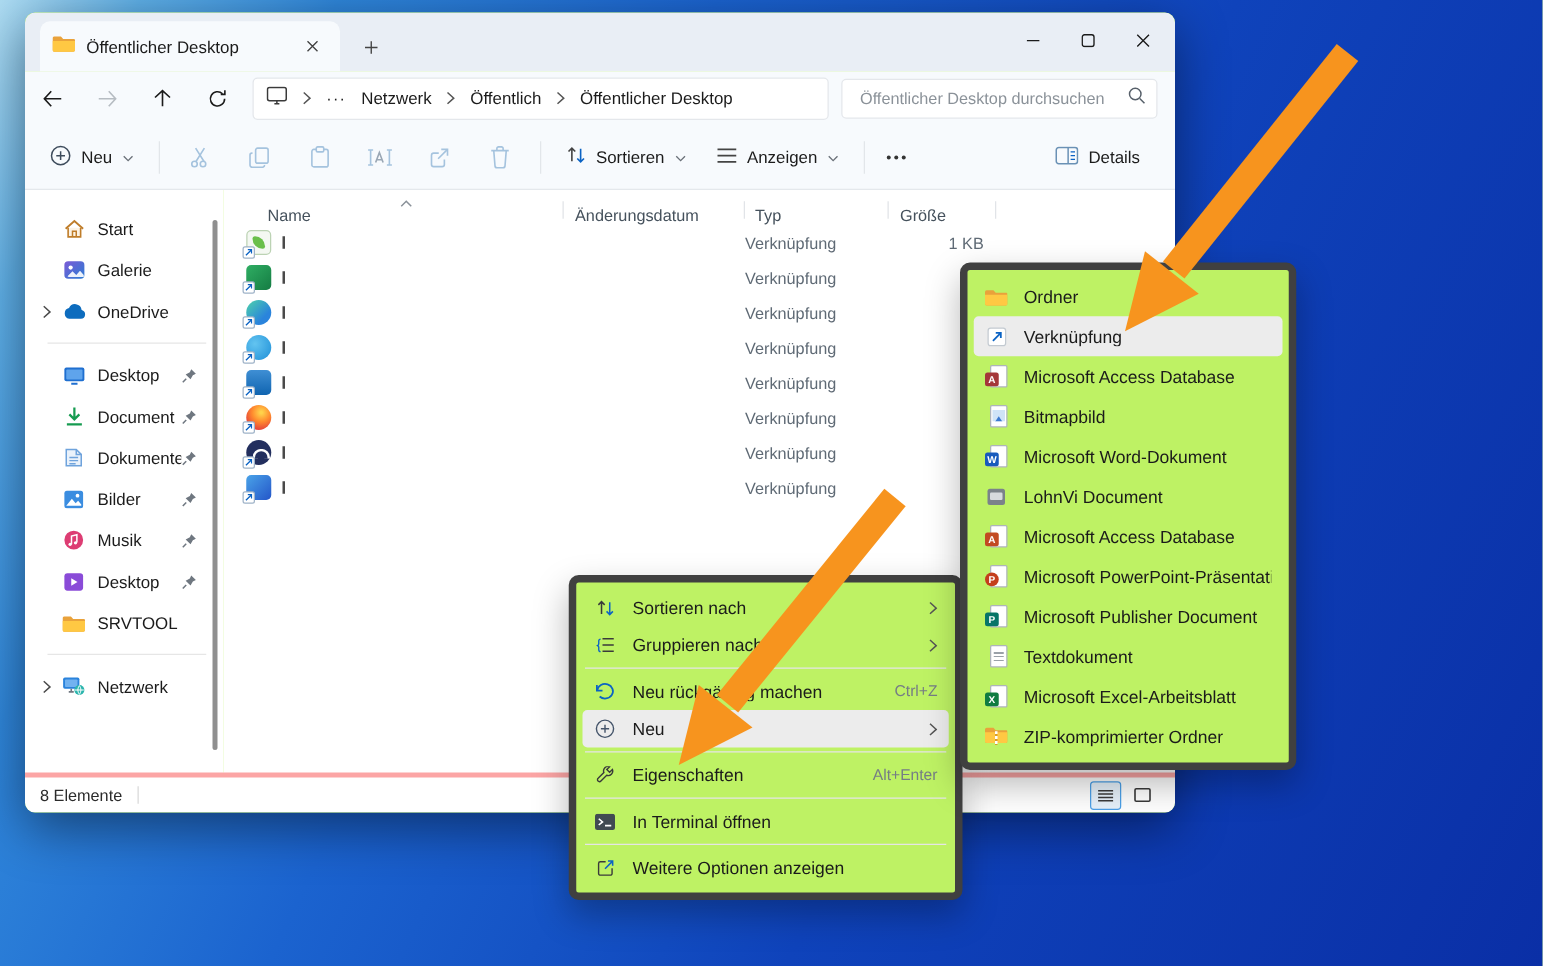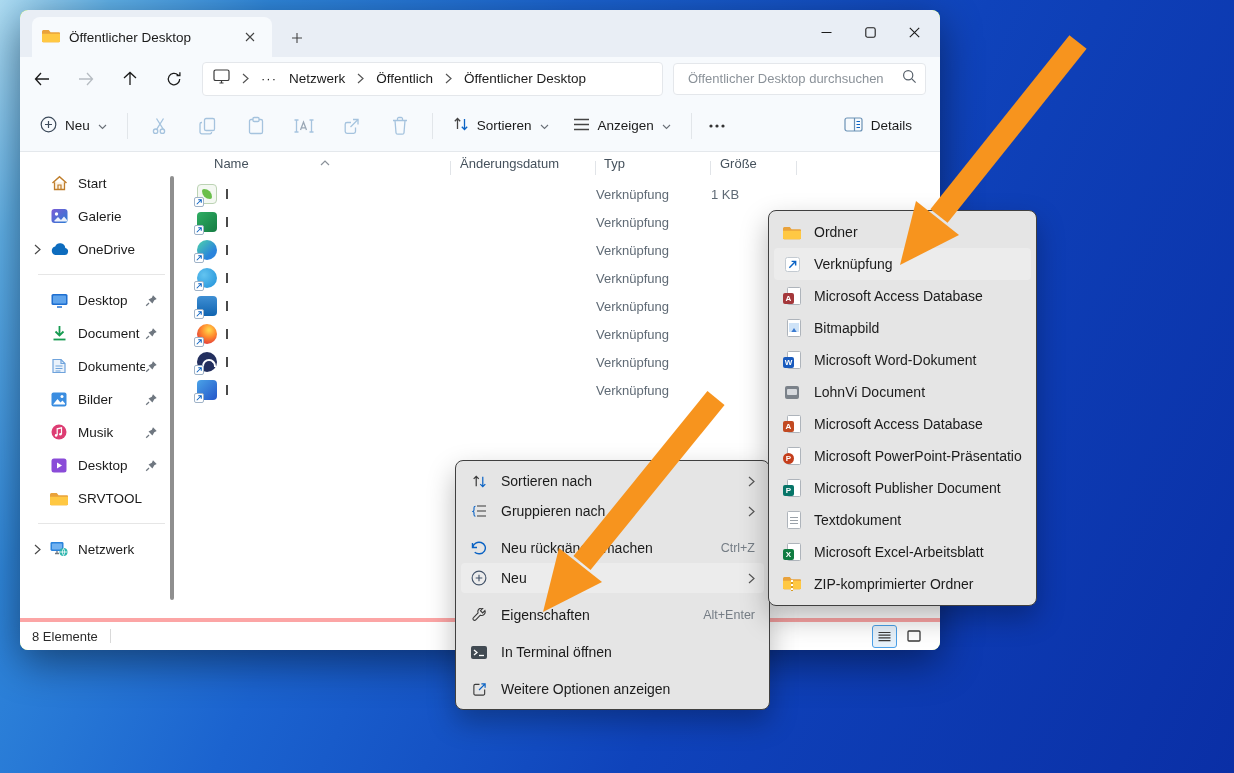--- a/index.html
+++ b/index.html
@@ -50,27 +50,27 @@
   .tchev{width:24px;display:flex;justify-content:center;align-items:center}
   .sicon{width:20px;display:flex;justify-content:center;align-items:center}
   .slabel{margin-left:9px;white-space:nowrap;overflow:hidden;flex:1}
   .pin{display:flex;margin-right:2px}
   .side-sep{height:1px;background:#e6e6e6;margin:9px 14px 9px 18px}
   .side-scroll{position:absolute;right:5px;top:24px;bottom:22px;width:4px;background:#8f8f8f;border-radius:2px}
   
   .content{position:absolute;left:159px;top:142px;right:0;bottom:28px;background:#fff}
   .hdr,.row{display:grid;grid-template-columns:272px 145px 115px 86px 1fr;align-items:center}
   .hdr{height:28px;position:relative;padding-top:4px;box-sizing:border-box}
-  .hcell{position:relative;font-size:13px;color:#45515c;height:100%;display:flex;align-items:flex-start}
+  .hcell{position:relative;font-size:13px;color:#45515c;height:100%;display:flex;align-items:flex-end}
   .hcell::after{content:'';position:absolute;right:0;top:5px;bottom:5px;width:1px;background:#e1e4e8}
   .h-name{padding-left:35px}.h-date{padding-left:9px}.h-type{padding-left:8px}.h-size{padding-left:9px}
   .sort-ind{position:absolute;left:141px;top:-2px}
   .row{height:28px;font-size:13px;color:#5f6a75}
   .cell-name{display:flex;align-items:center;padding-left:18px}
-  .cell-size{padding-right:10px}
+  .cell-size{text-align:right;padding-right:10px}
   .sliver{width:2px;height:10px;background:#4a4a4a;margin-left:9px}
   .fileicon{position:relative;width:20px;height:20px;flex:0 0 20px}
   .fi{position:absolute;inset:0;border-radius:4px}
   .fi.r{border-radius:50%}
   .fi1{background:#f4f8f2;border:1px solid #bcd3b4;box-sizing:border-box}
   .fi1::after{content:'';position:absolute;left:4px;top:4px;width:10px;height:10px;background:#6abf4b;border-radius:2px 8px 2px 8px}
   .fi2{background:linear-gradient(135deg,#2fae63,#157c43)}
   .fi3{background:linear-gradient(135deg,#49c8b2 10%,#2a84dc 70%)}
   .fi4{background:radial-gradient(circle at 35% 35%,#63c4f0,#1e8fd8)}
   .fi5{background:linear-gradient(180deg,#3f8fd4,#1064b0)}
@@ -82,21 +82,21 @@
     border:1px solid #9fb3c8;border-radius:2px;box-sizing:border-box;display:flex;align-items:center;justify-content:center;z-index:2}
   
   .statusbar{position:absolute;left:0;right:0;bottom:0;height:28px;background:#fff;border-top:4px solid #fca5a5;
     display:flex;align-items:center;font-size:13px;color:#2b2b2b}
   .status-count{margin-left:12px}
   .ssep{width:1px;height:14px;background:#d9d9d9;margin-left:12px}
   .view-toggles{margin-left:auto;margin-right:14px;display:flex;gap:4px}
   .vt{width:23px;height:21px;display:flex;align-items:center;justify-content:center;border:1px solid transparent;border-radius:3px}
   .vt.on{border-color:#4ba0e8;background:#e7f2fb}
   
-  .menu{background:#e5e5e5;border:1px solid #404040;border-radius:8px;
+  .menu{background:#bef264;border:6px solid #404040;border-radius:8px;
     box-shadow:0 12px 28px rgba(0,0,0,.28);padding:5px;box-sizing:border-box;position:absolute}
   .ctx-menu{left:455px;top:460px;width:315px;z-index:30}
   .sub-menu{left:768px;top:210px;width:269px;z-index:31}
   .menu-item{height:30px;display:flex;align-items:center;gap:13px;padding:0 9px;border-radius:4px;font-size:14px;color:#1b1b1b}
   .sub-menu .menu-item{height:32px}
   .menu-item.hl{background:#ececec}
   .mi{width:18px;display:flex;justify-content:center;align-items:center;flex:0 0 18px}
   .mlabel{flex:1;white-space:nowrap;overflow:hidden}
   .mshort{color:#757d85;font-size:12.5px}
   .mchev{display:flex}

